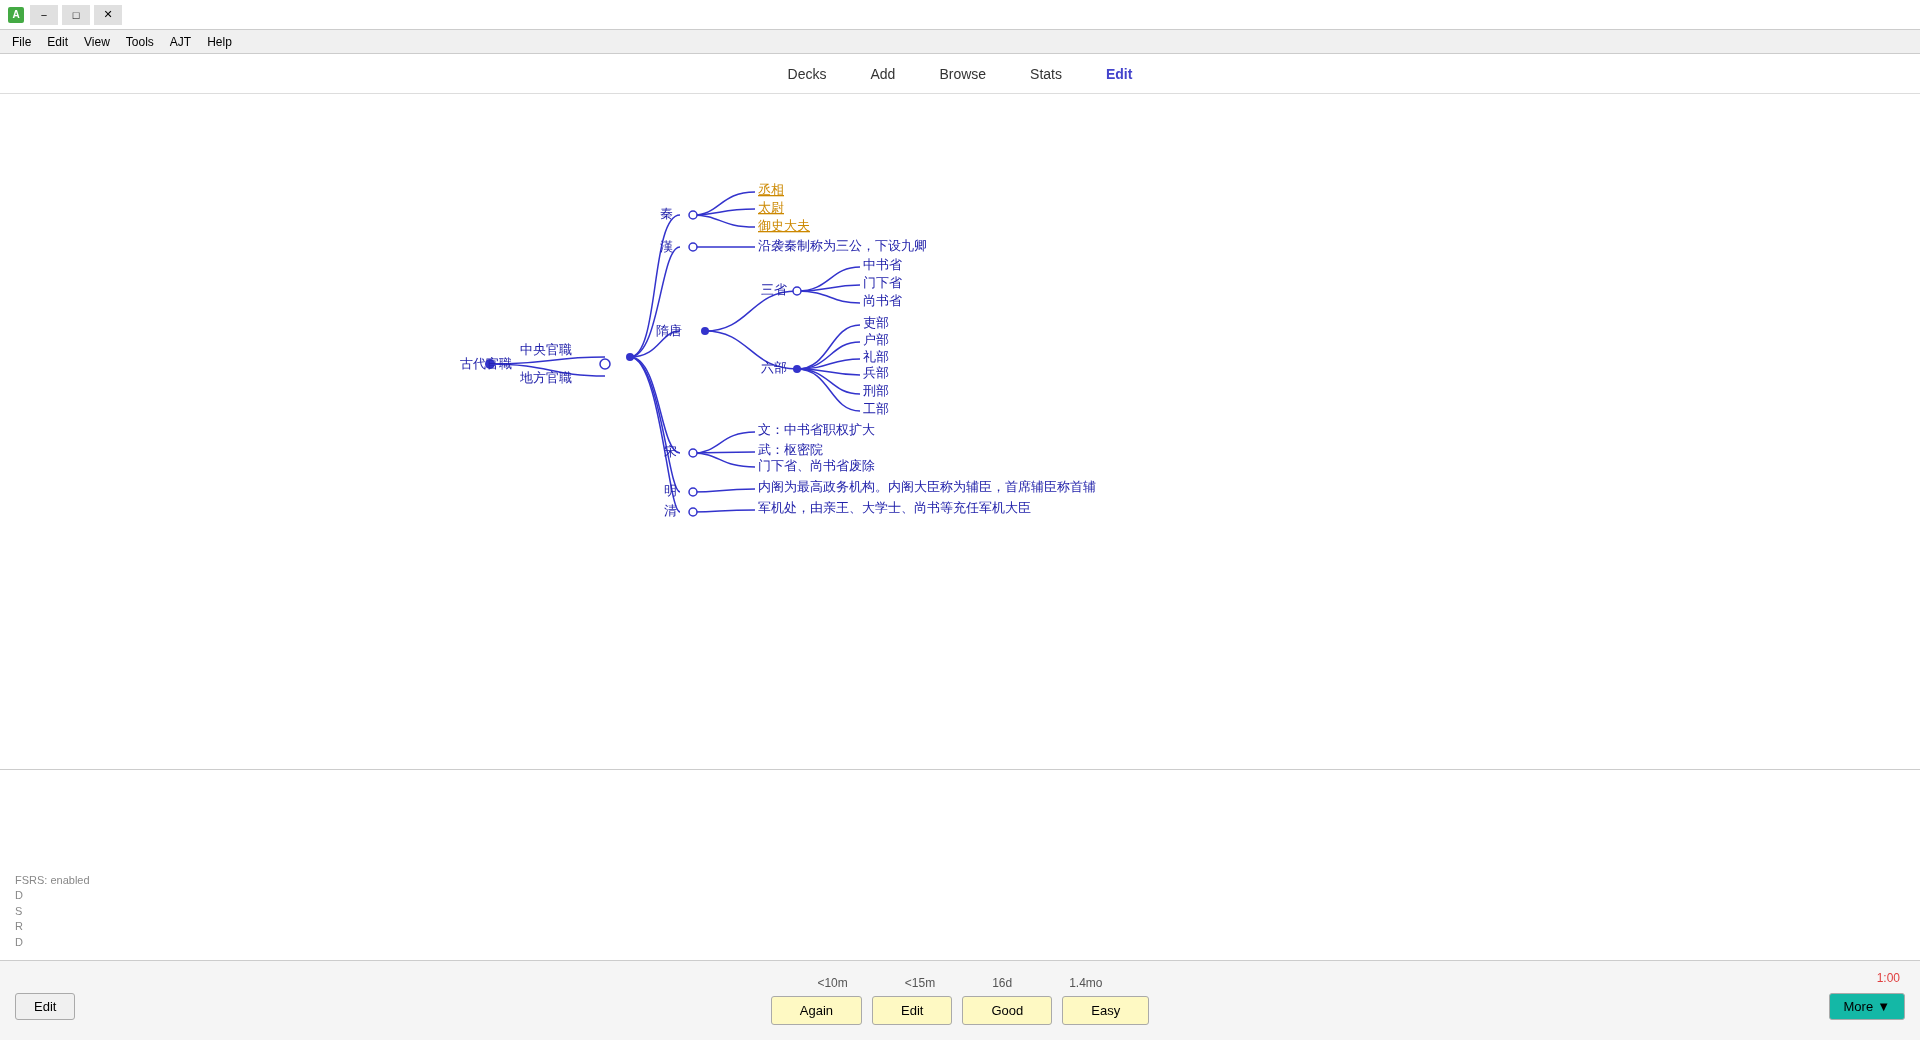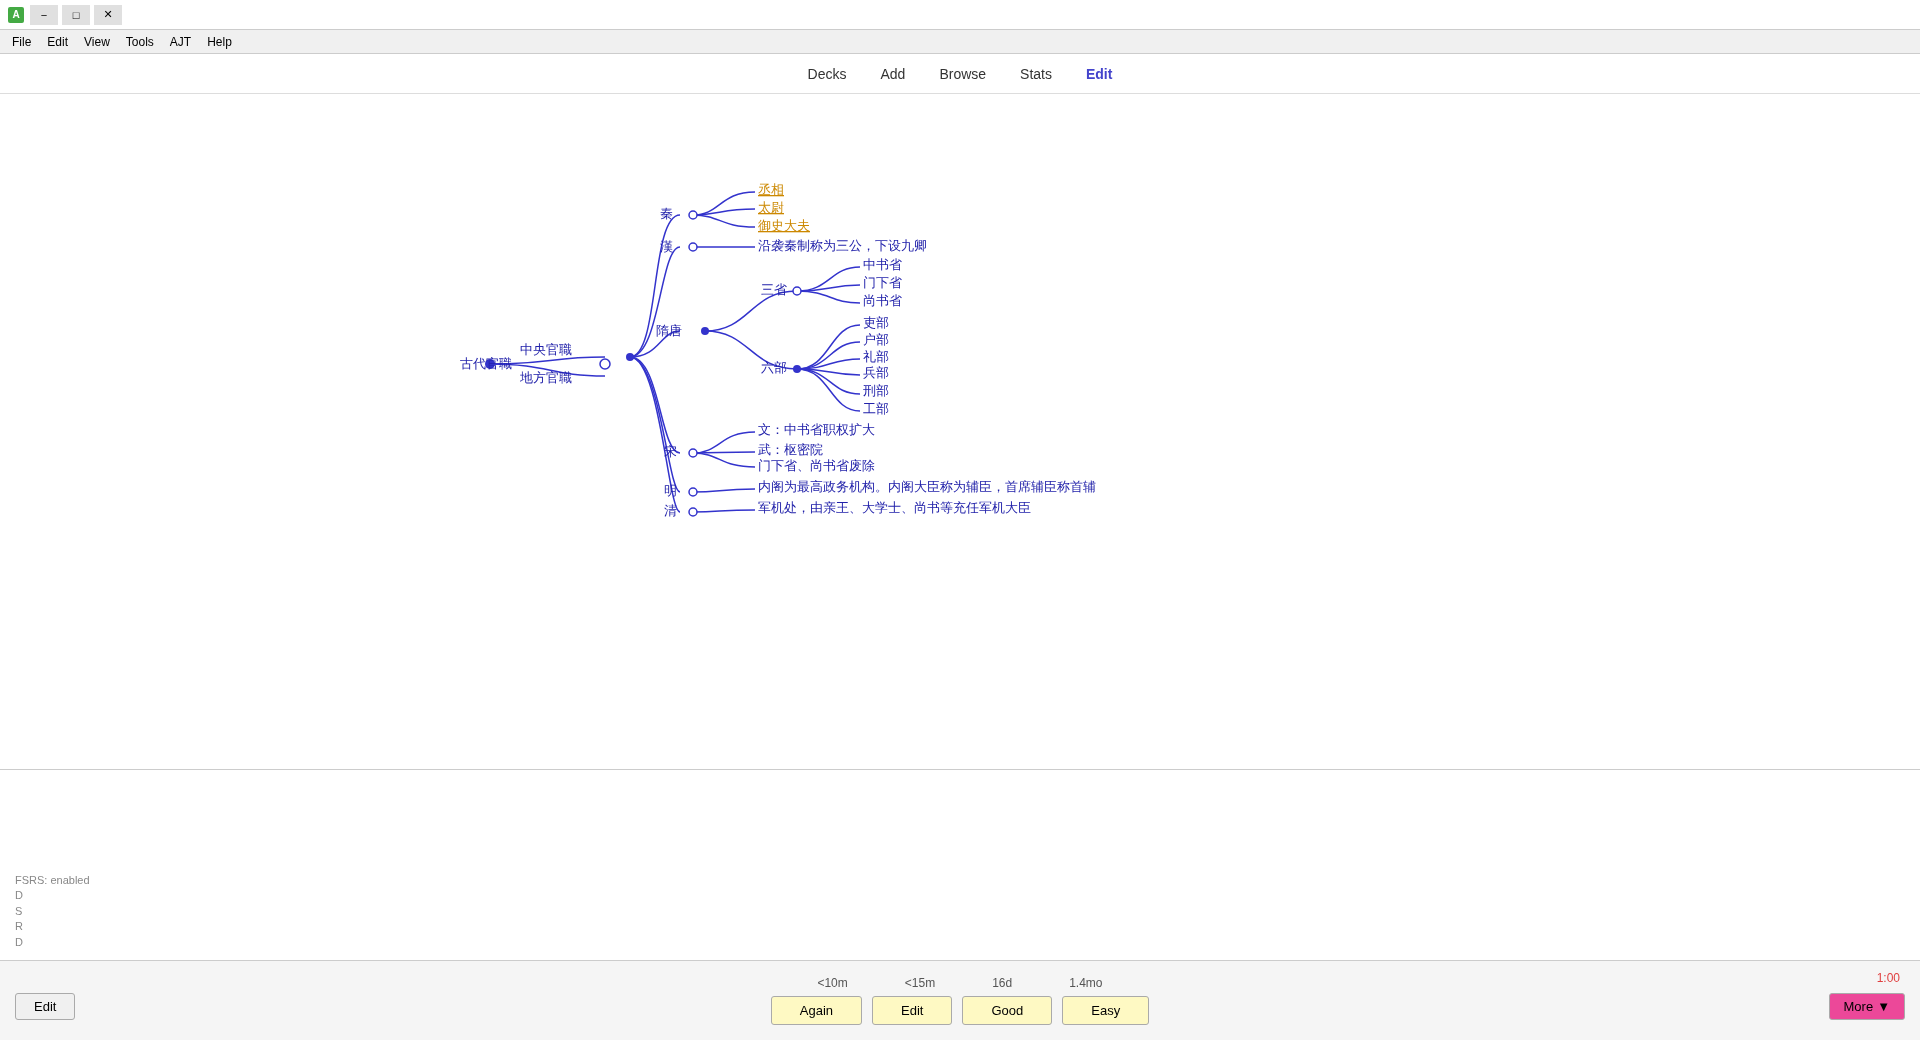--- a/index.html
+++ b/index.html
@@ -67,21 +67,21 @@
       border-radius: 2px;
     }
 
     
     .nav-tabs {
       background: #fff;
       height: 40px;
       display: flex;
       align-items: center;
       justify-content: center;
-      gap: 18px;
+      gap: 28px;
       border-bottom: 1px solid #ddd;
     }
     .nav-tab {
       font-size: 14px;
       cursor: pointer;
       padding: 4px 8px;
       color: #333;
     }
     .nav-tab.active { color: #4444cc; font-weight: bold; }
 
@@ -173,21 +173,21 @@
       color: #e04040;
       font-size: 12px;
     }
 
     .more-btn {
       position: absolute;
       right: 15px;
       bottom: 20px;
       padding: 5px 14px;
       border: 1px solid #aaa;
-      background: #ec4899;
+      background: #14b8a6;
       cursor: pointer;
       font-size: 13px;
       border-radius: 3px;
       font-family: inherit;
       display: flex; align-items: center; gap: 4px;
     }
 
     
     .node-text {
       font-family: Arial, sans-serif;

